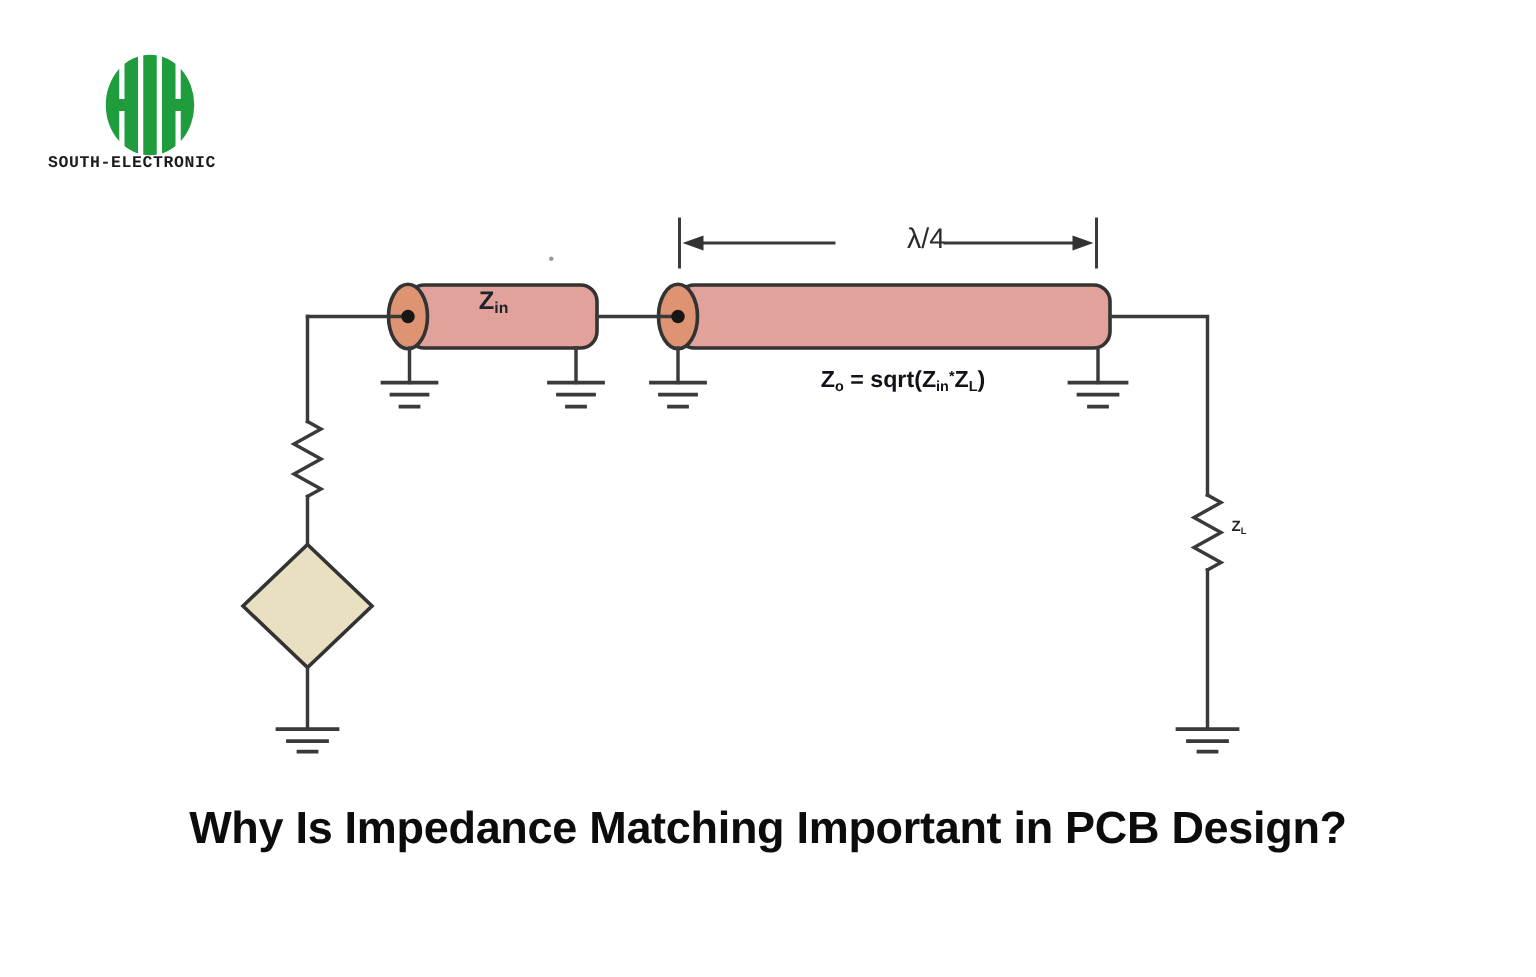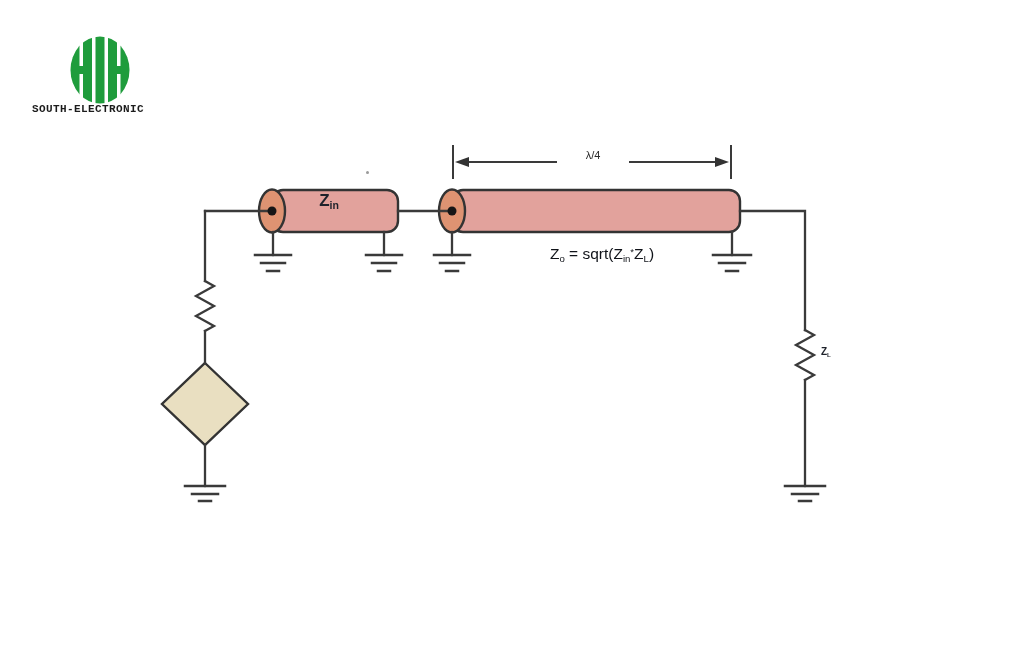--- a/index.html
+++ b/index.html
@@ -18,22 +18,22 @@
     font-weight:bold; font-size:11px; letter-spacing:0.4px; color:#1c1c1c;
     white-space:nowrap;
   }
 
   
   .lbl { position:absolute; color:#1e222b; white-space:nowrap; }
   .lbl .sub { font-size:0.62em; vertical-align:-0.28em; letter-spacing:0; }
   .lbl .sup { font-size:0.62em; vertical-align:0.45em; }
   .zin     { left:298px; top:155px; width:62px; text-align:center; font-size:17px; font-weight:600;margin-top:36px; }
   .speck   { position:absolute; left:366px; top:171px; width:3px; height:3px; background:#9a9a9a; border-radius:50%; }
-  .lambda  { left:556px; top:149px; width:74px; text-align:center; font-size:11px; font-weight:500; color:#2b2b2b; }
-  .formula { left:490px; top:245px; width:224px; text-align:center; font-size:15.5px; font-weight:400; color:#101319; }
+  .lambda  { left:556px; top:149px; width:74px; text-align:right; font-size:19px; font-weight:500; color:#2b2b2b; }
+  .formula { left:490px; top:245px; width:224px; text-align:center; font-size:15.5px; font-weight:700; color:#101319; }
   .zl      { left:821px; top:346px; font-size:10px; font-weight:600; }
 
   
   .title-wrap { position:absolute; left:0; right:0; top:535px; }
   .title {
     width:780px; margin:0 auto; text-align:center;
     font-size:30px; font-weight:bold; line-height:1.17;
     letter-spacing:-0.2px; color:#0c0c0c;
   }
 </style>
@@ -124,14 +124,17 @@
   <div class="lbl zin"><span>Z</span><span class="sub">in</span></div>
 
   <div class="speck"></div>
 
   <div class="lbl lambda">λ/4</div>
 
   <div class="lbl formula"><span>Z</span><span class="sub">o</span><span> = sqrt(Z</span><span class="sub">in</span><span class="sup">*</span><span>Z</span><span class="sub">L</span><span>)</span></div>
 
   <div class="lbl zl"><span>Z</span><span class="sub">L</span></div>
 
+  <div class="title-wrap">
+    <div class="title">Why Is Impedance Matching Important in PCB Design?</div>
+  </div>
 
 </div>
 
 </body></html>

